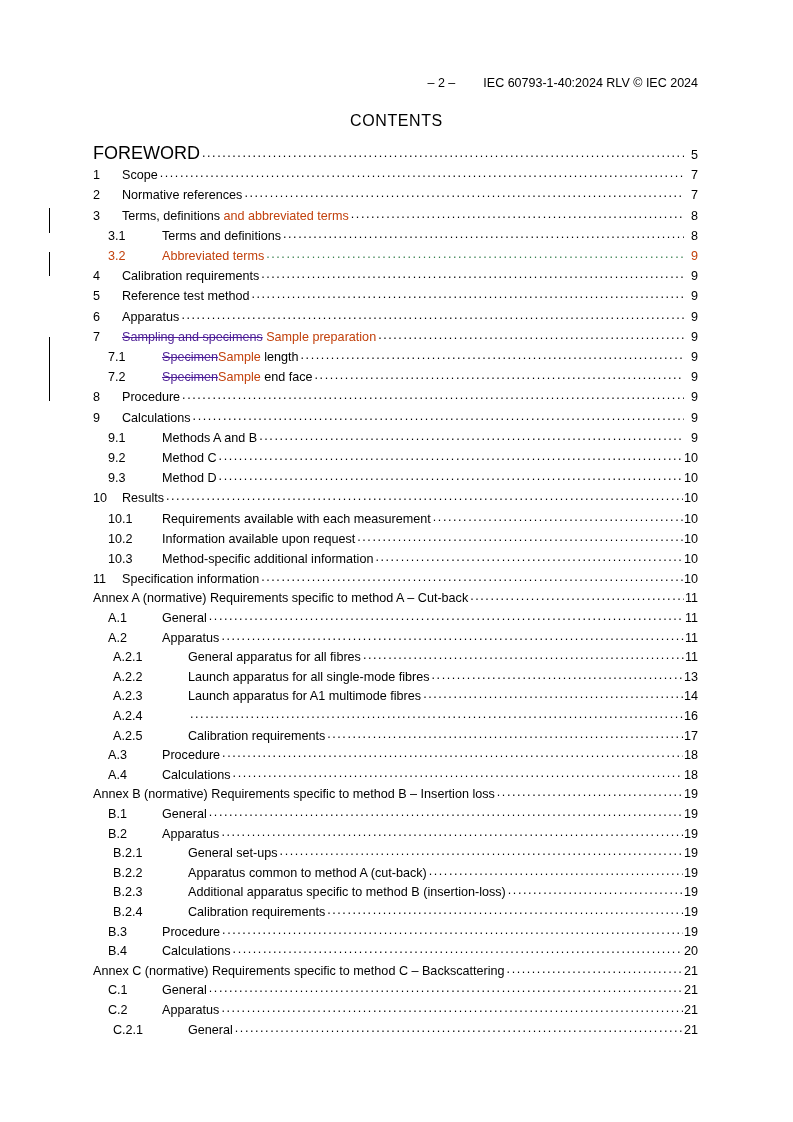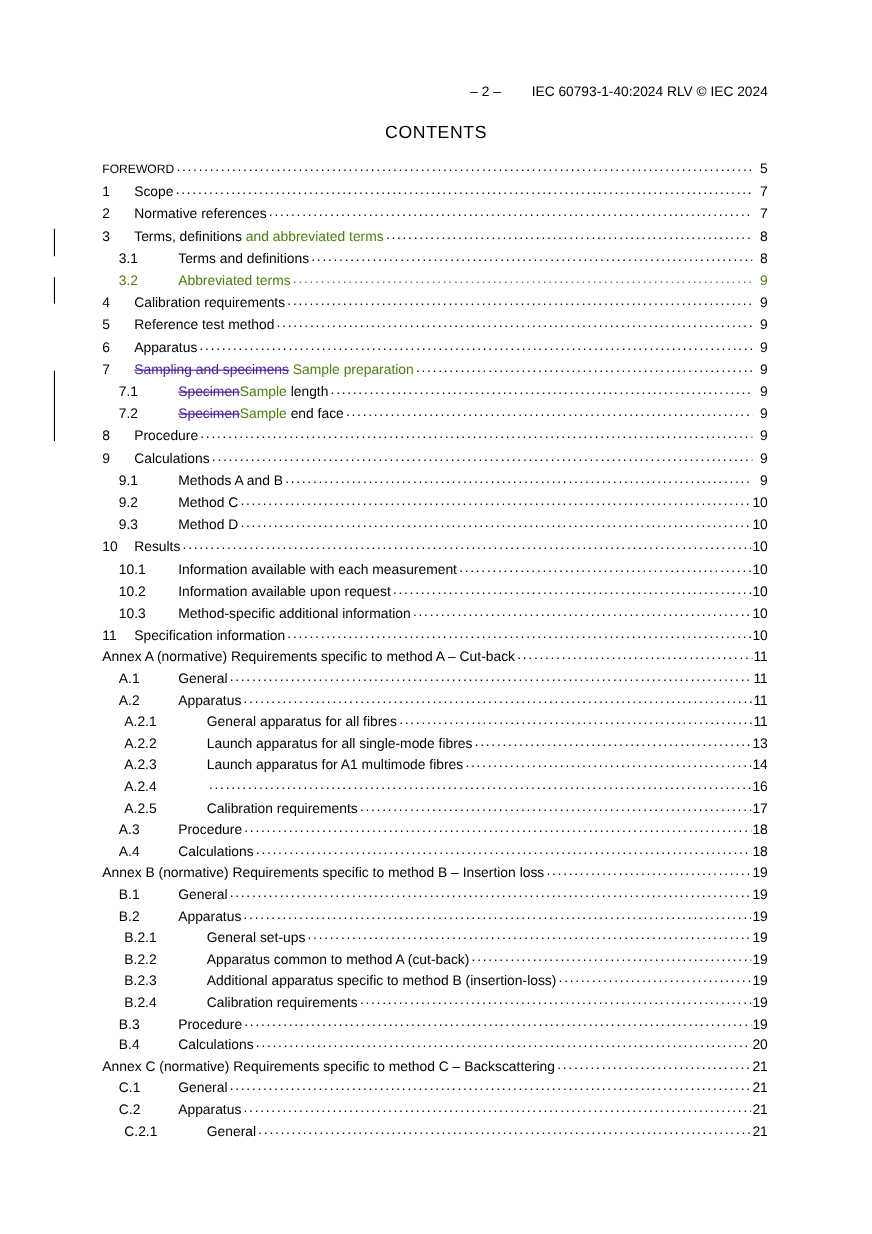--- a/index.html
+++ b/index.html
@@ -96,25 +96,25 @@
   .pg {
     flex: 0 0 auto;
     text-align: right;
     min-width: 13px;
   }
 
   
   .plain > .ttl { margin-left: 0; }
 
   
-  .ins { color: #4d7c0f; }
+  .ins { color: #c2410c; }
   .del { color: #4c1d95; text-decoration: line-through; }
 
   
-  .foreword { font-size: 11px; }
+  .foreword { font-size: 18px; }
 
   
   .changebar {
     position: absolute;
     left: 49px;
     width: 0;
     border-left: 1.3px solid #000000;
   }
 </style>
 </head>
@@ -232,21 +232,21 @@
         <span class="pg">10</span>
       </div>
       <div class="toc-row lvl1">
         <span class="num">10</span>
         <span class="ttl">Results</span>
         <span class="lead"></span>
         <span class="pg">10</span>
       </div>
       <div class="toc-row lvl2">
         <span class="num">10.1</span>
-        <span class="ttl">Information available with each measurement</span>
+        <span class="ttl">Requirements available with each measurement</span>
         <span class="lead"></span>
         <span class="pg">10</span>
       </div>
       <div class="toc-row lvl2">
         <span class="num">10.2</span>
         <span class="ttl">Information available upon request</span>
         <span class="lead"></span>
         <span class="pg">10</span>
       </div>
       <div class="toc-row lvl2">

